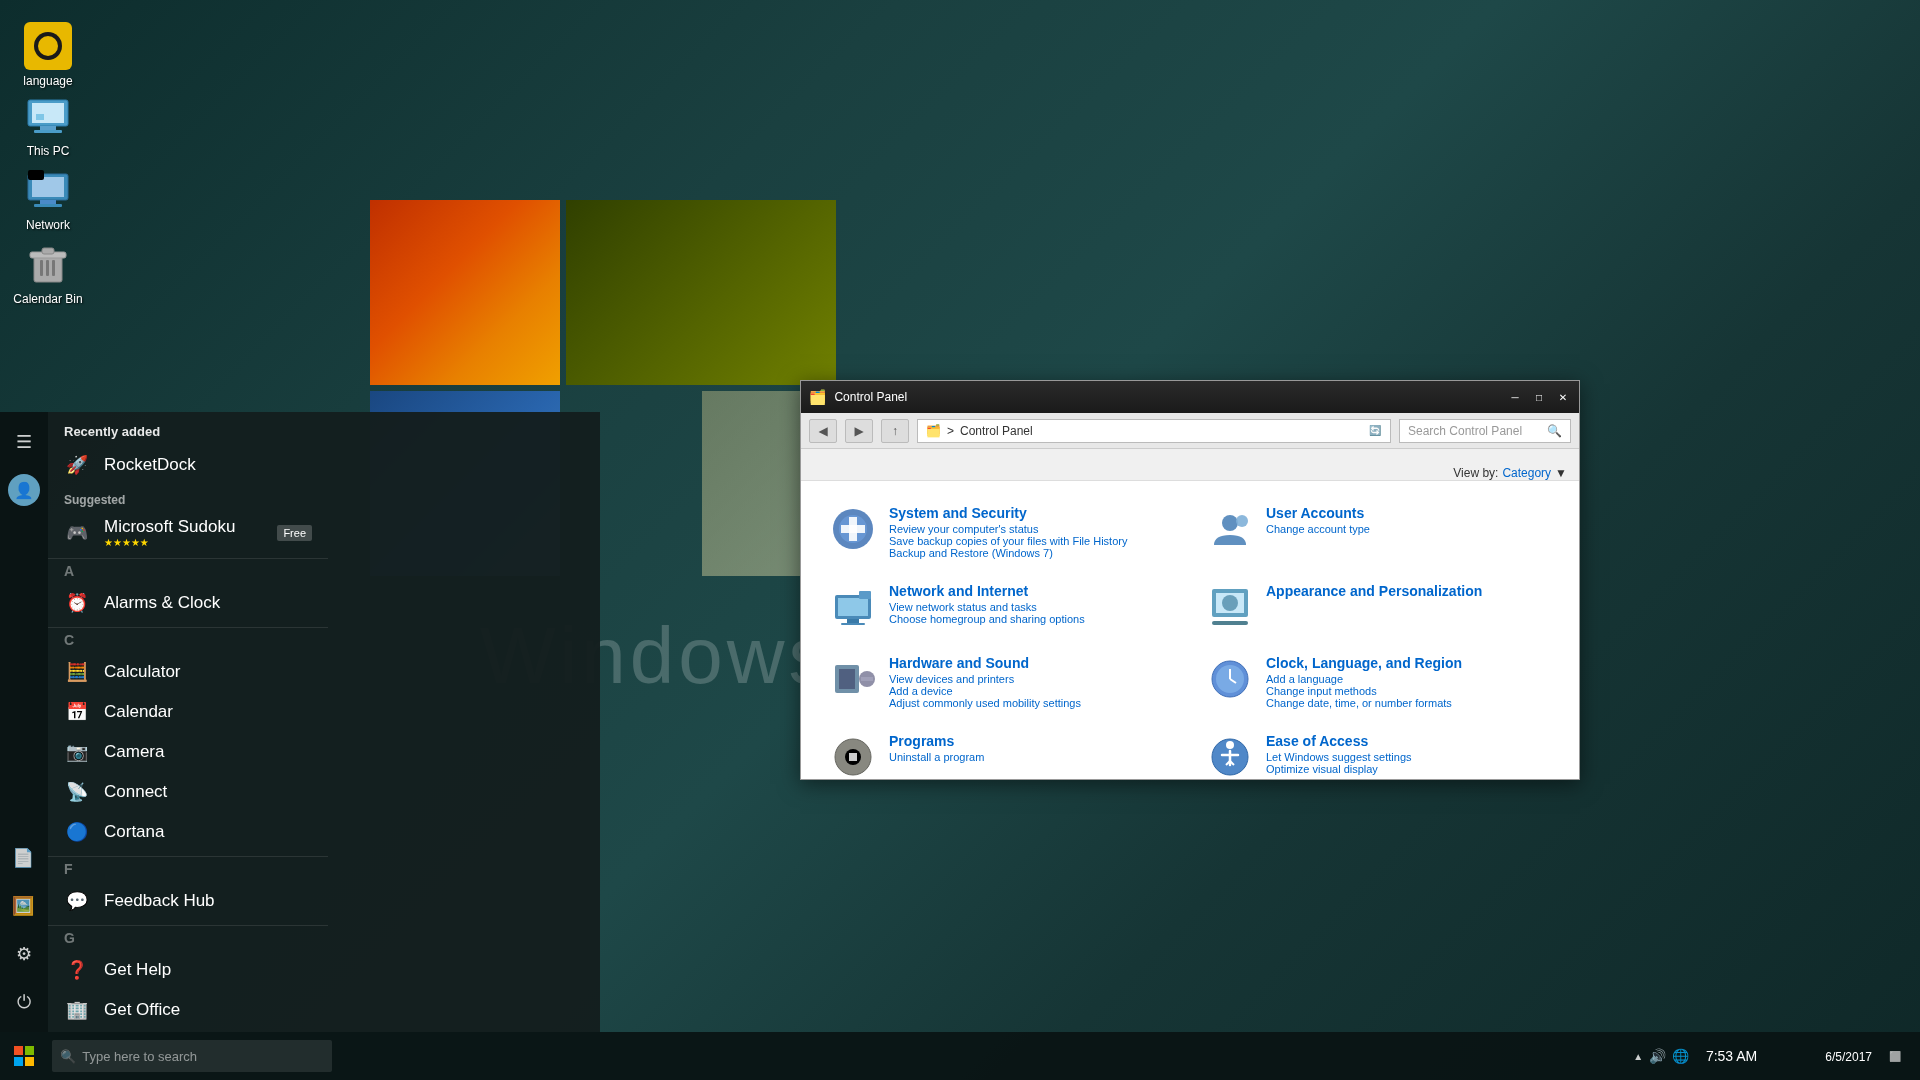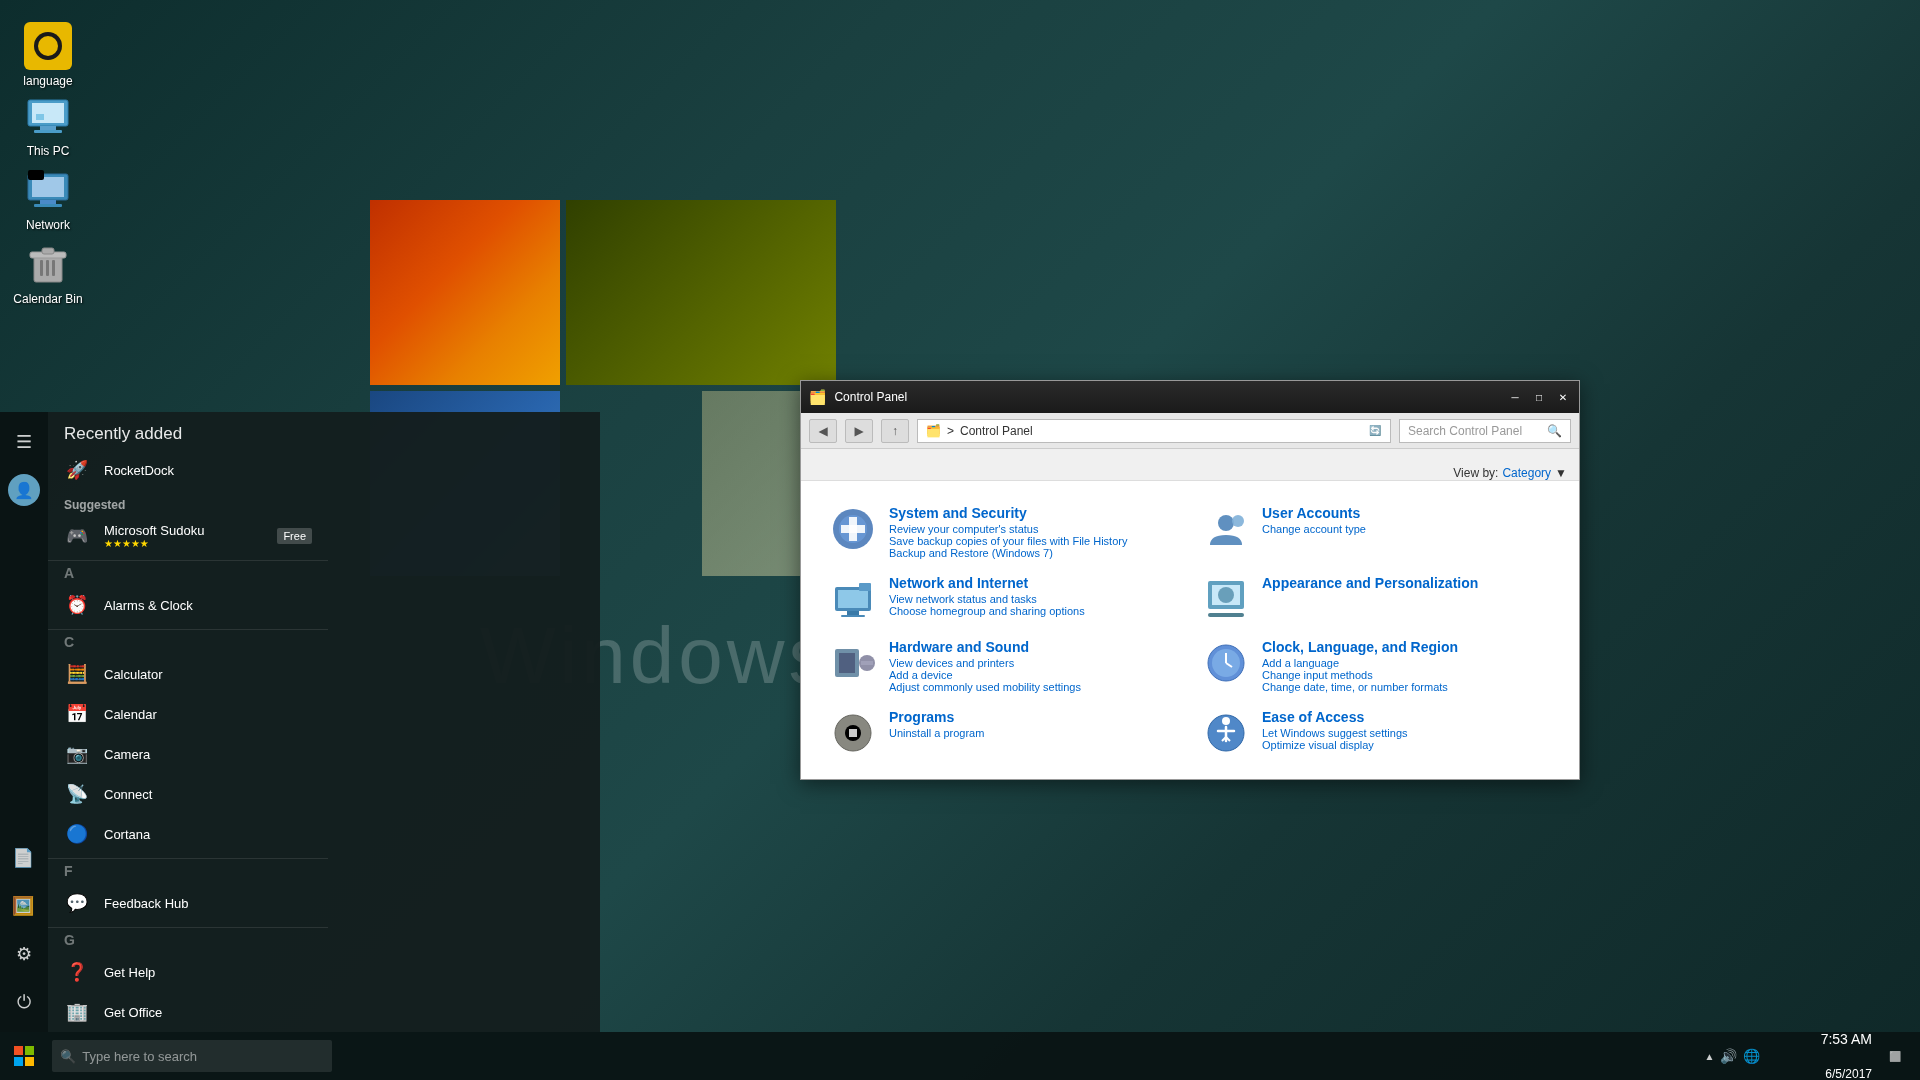--- a/index.html
+++ b/index.html
@@ -85,21 +85,20 @@
       margin-left: auto;
       display: flex;
       align-items: center;
       height: 100%;
       color: white;
       font-size: 12px;
       padding-right: 8px;
     }
     .taskbar-clock {
       display: flex;
-      flex-direction: column;
       align-items: flex-end;
       padding: 0 8px;
       cursor: pointer;
       gap: 20px;
     }
     .taskbar-clock .time { font-size: 14px; font-weight: 400; }
     .taskbar-clock .date { font-size: 12px; margin-left: 48px; }
     .taskbar-icons {
       display: flex;
       align-items: center;
@@ -170,21 +169,21 @@
       width: 28px;
       height: 28px;
       display: flex;
       align-items: center;
       justify-content: center;
       font-size: 18px;
       flex-shrink: 0;
     }
     .start-app-name {
       color: white;
-      font-size: 13px;
+      font-size: 17px;
     }
     .start-app-badge {
       margin-left: auto;
       background: rgba(255,255,255,0.2);
       color: white;
       font-size: 11px;
       padding: 2px 6px;
       border-radius: 2px;
     }
     .start-alpha-divider {
@@ -202,22 +201,22 @@
     .suggested-item {
       display: flex;
       align-items: center;
       padding: 6px 16px;
       gap: 12px;
       cursor: pointer;
     }
     .recently-added-label {
       padding: 12px 16px 6px 16px;
       color: rgba(255,255,255,0.9);
-      font-size: 17px;
-      font-weight: 400;
+      font-size: 13px;
+      font-weight: 700;
     }
 
     
     .control-panel {
       position: absolute;
       left: 800px;
       top: 380px;
       width: 780px;
       height: 400px;
       background: #f0f0f0;
@@ -302,21 +301,21 @@
       font-size: 12px;
       color: #333;
       padding: 0 4px;
     }
     .cp-content {
       flex: 1;
       background: white;
       display: grid;
       grid-template-columns: 1fr 1fr;
       padding: 16px;
-      gap: 0;
+      gap: 8px;
       overflow-y: auto;
     }
     .cp-category {
       display: flex;
       align-items: flex-start;
       padding: 8px 12px;
       gap: 12px;
       cursor: pointer;
     }
     .cp-cat-icon {

